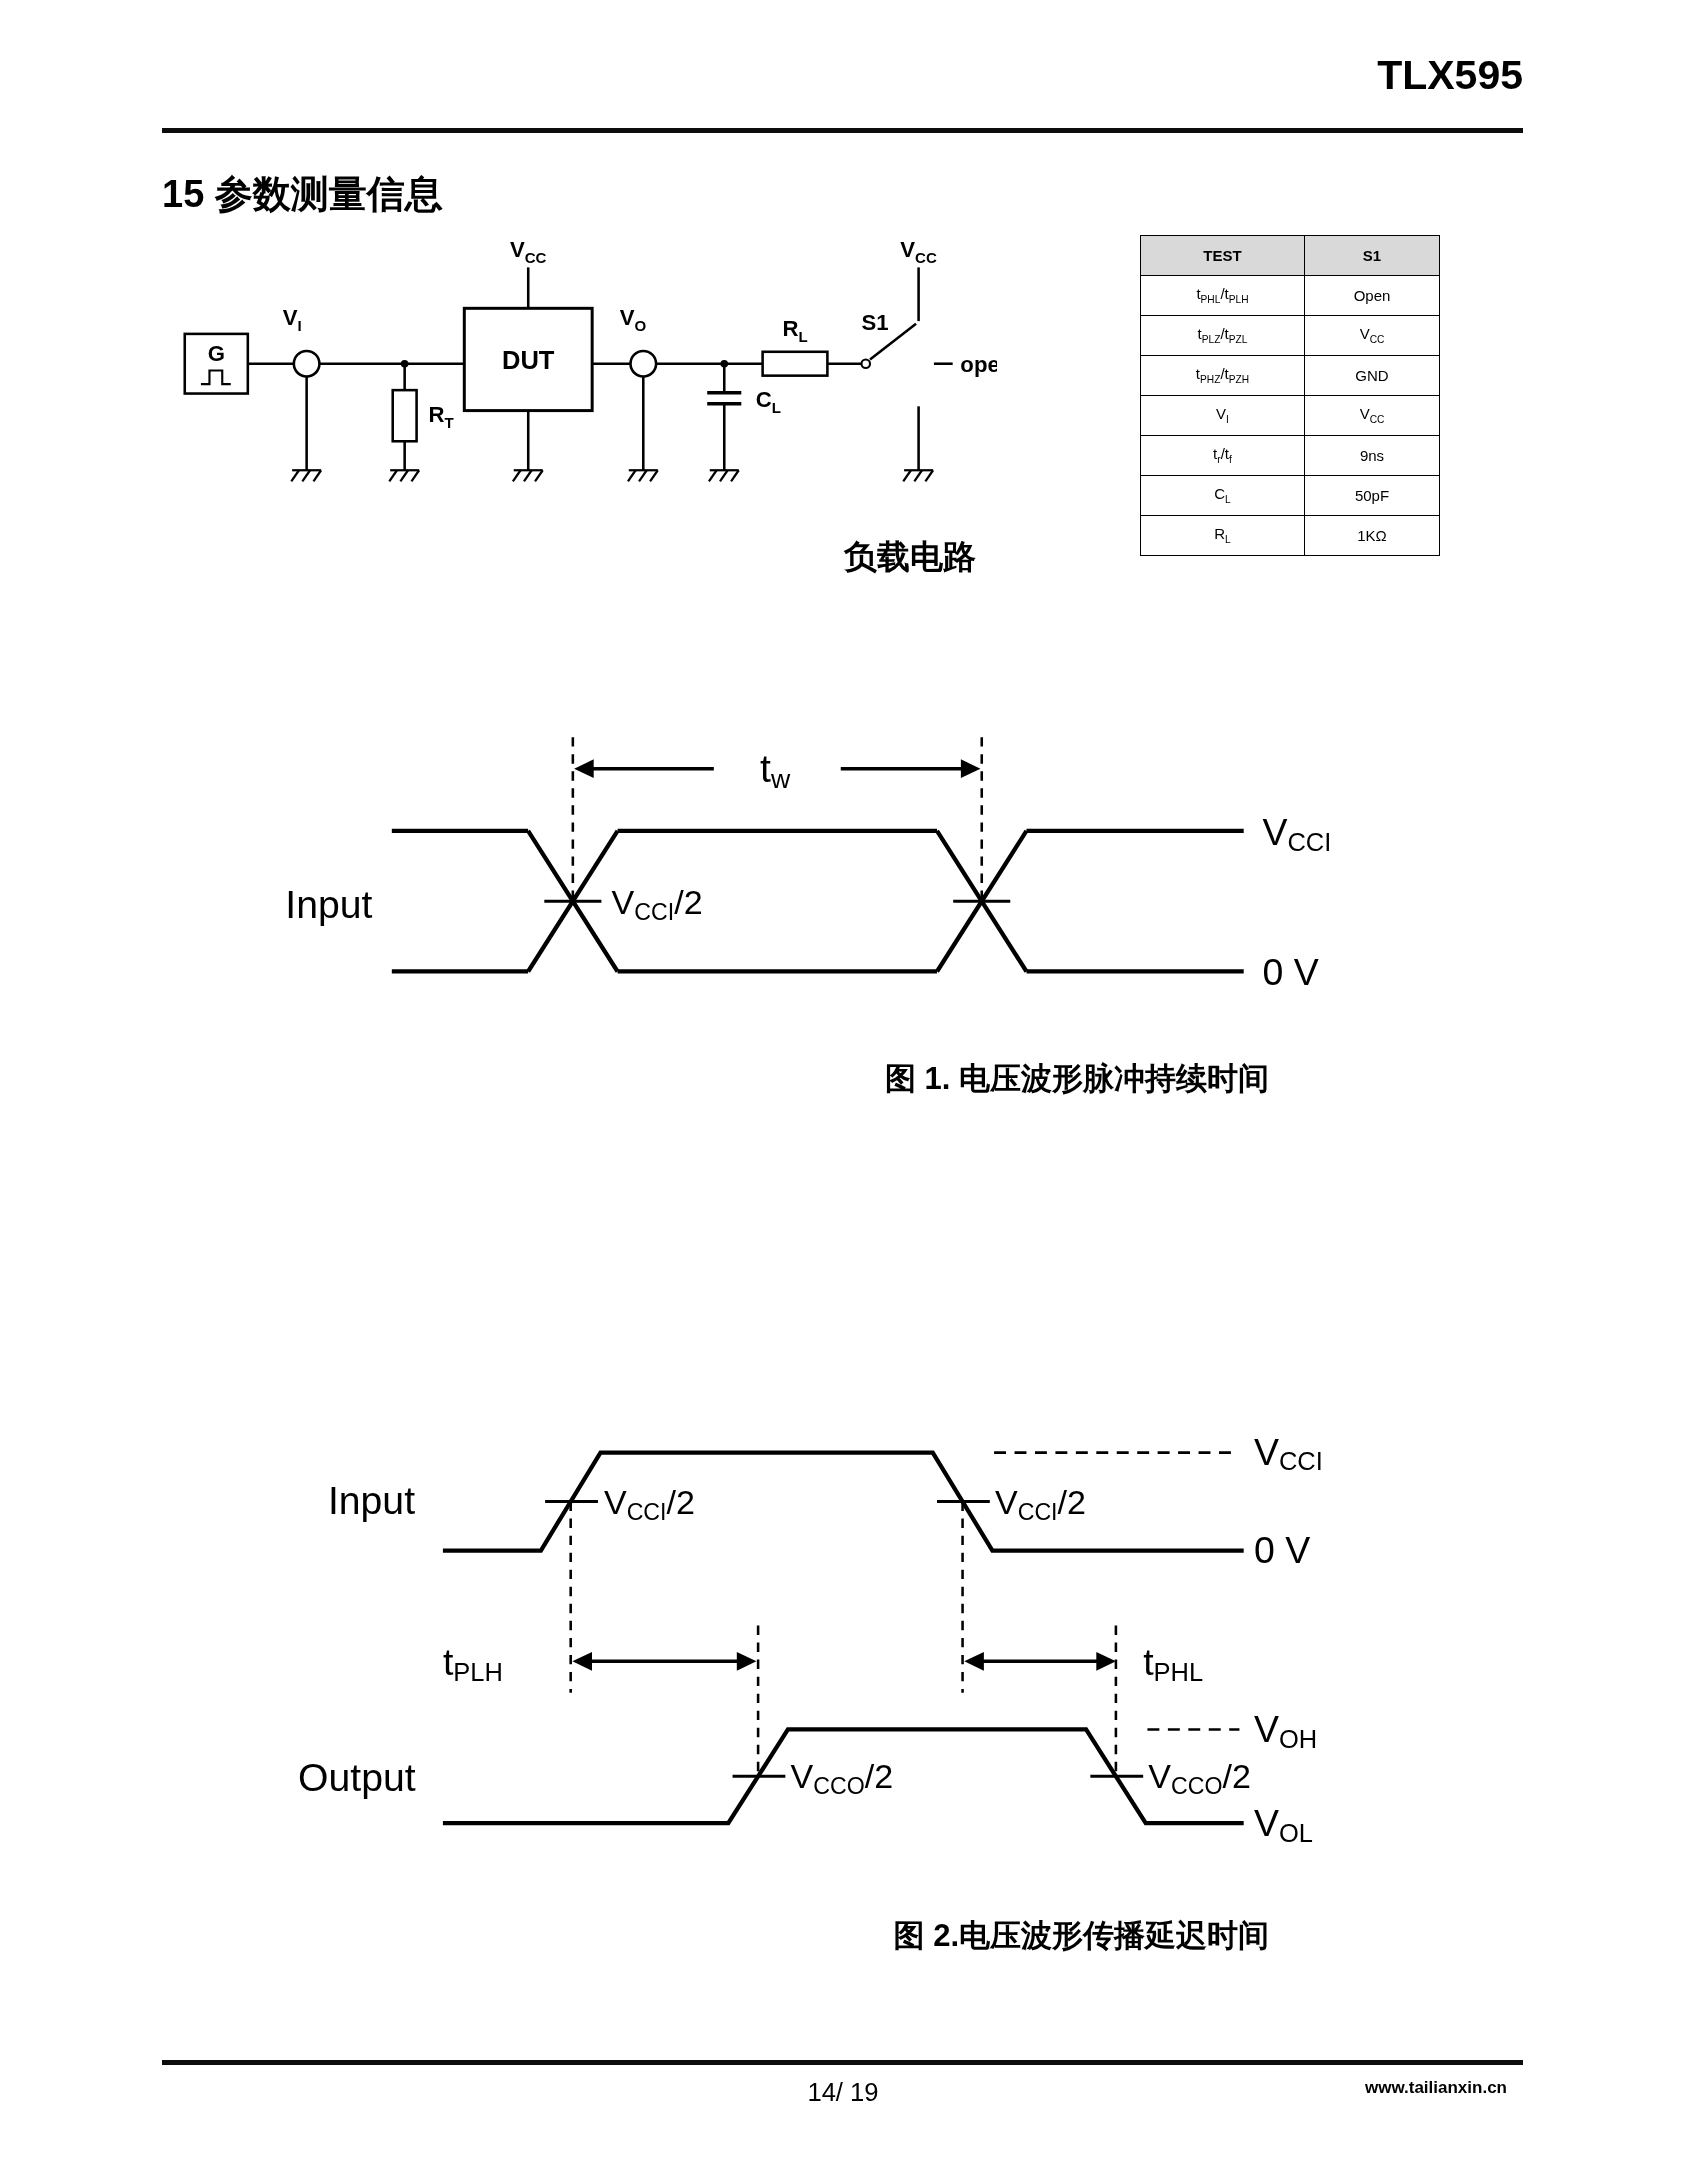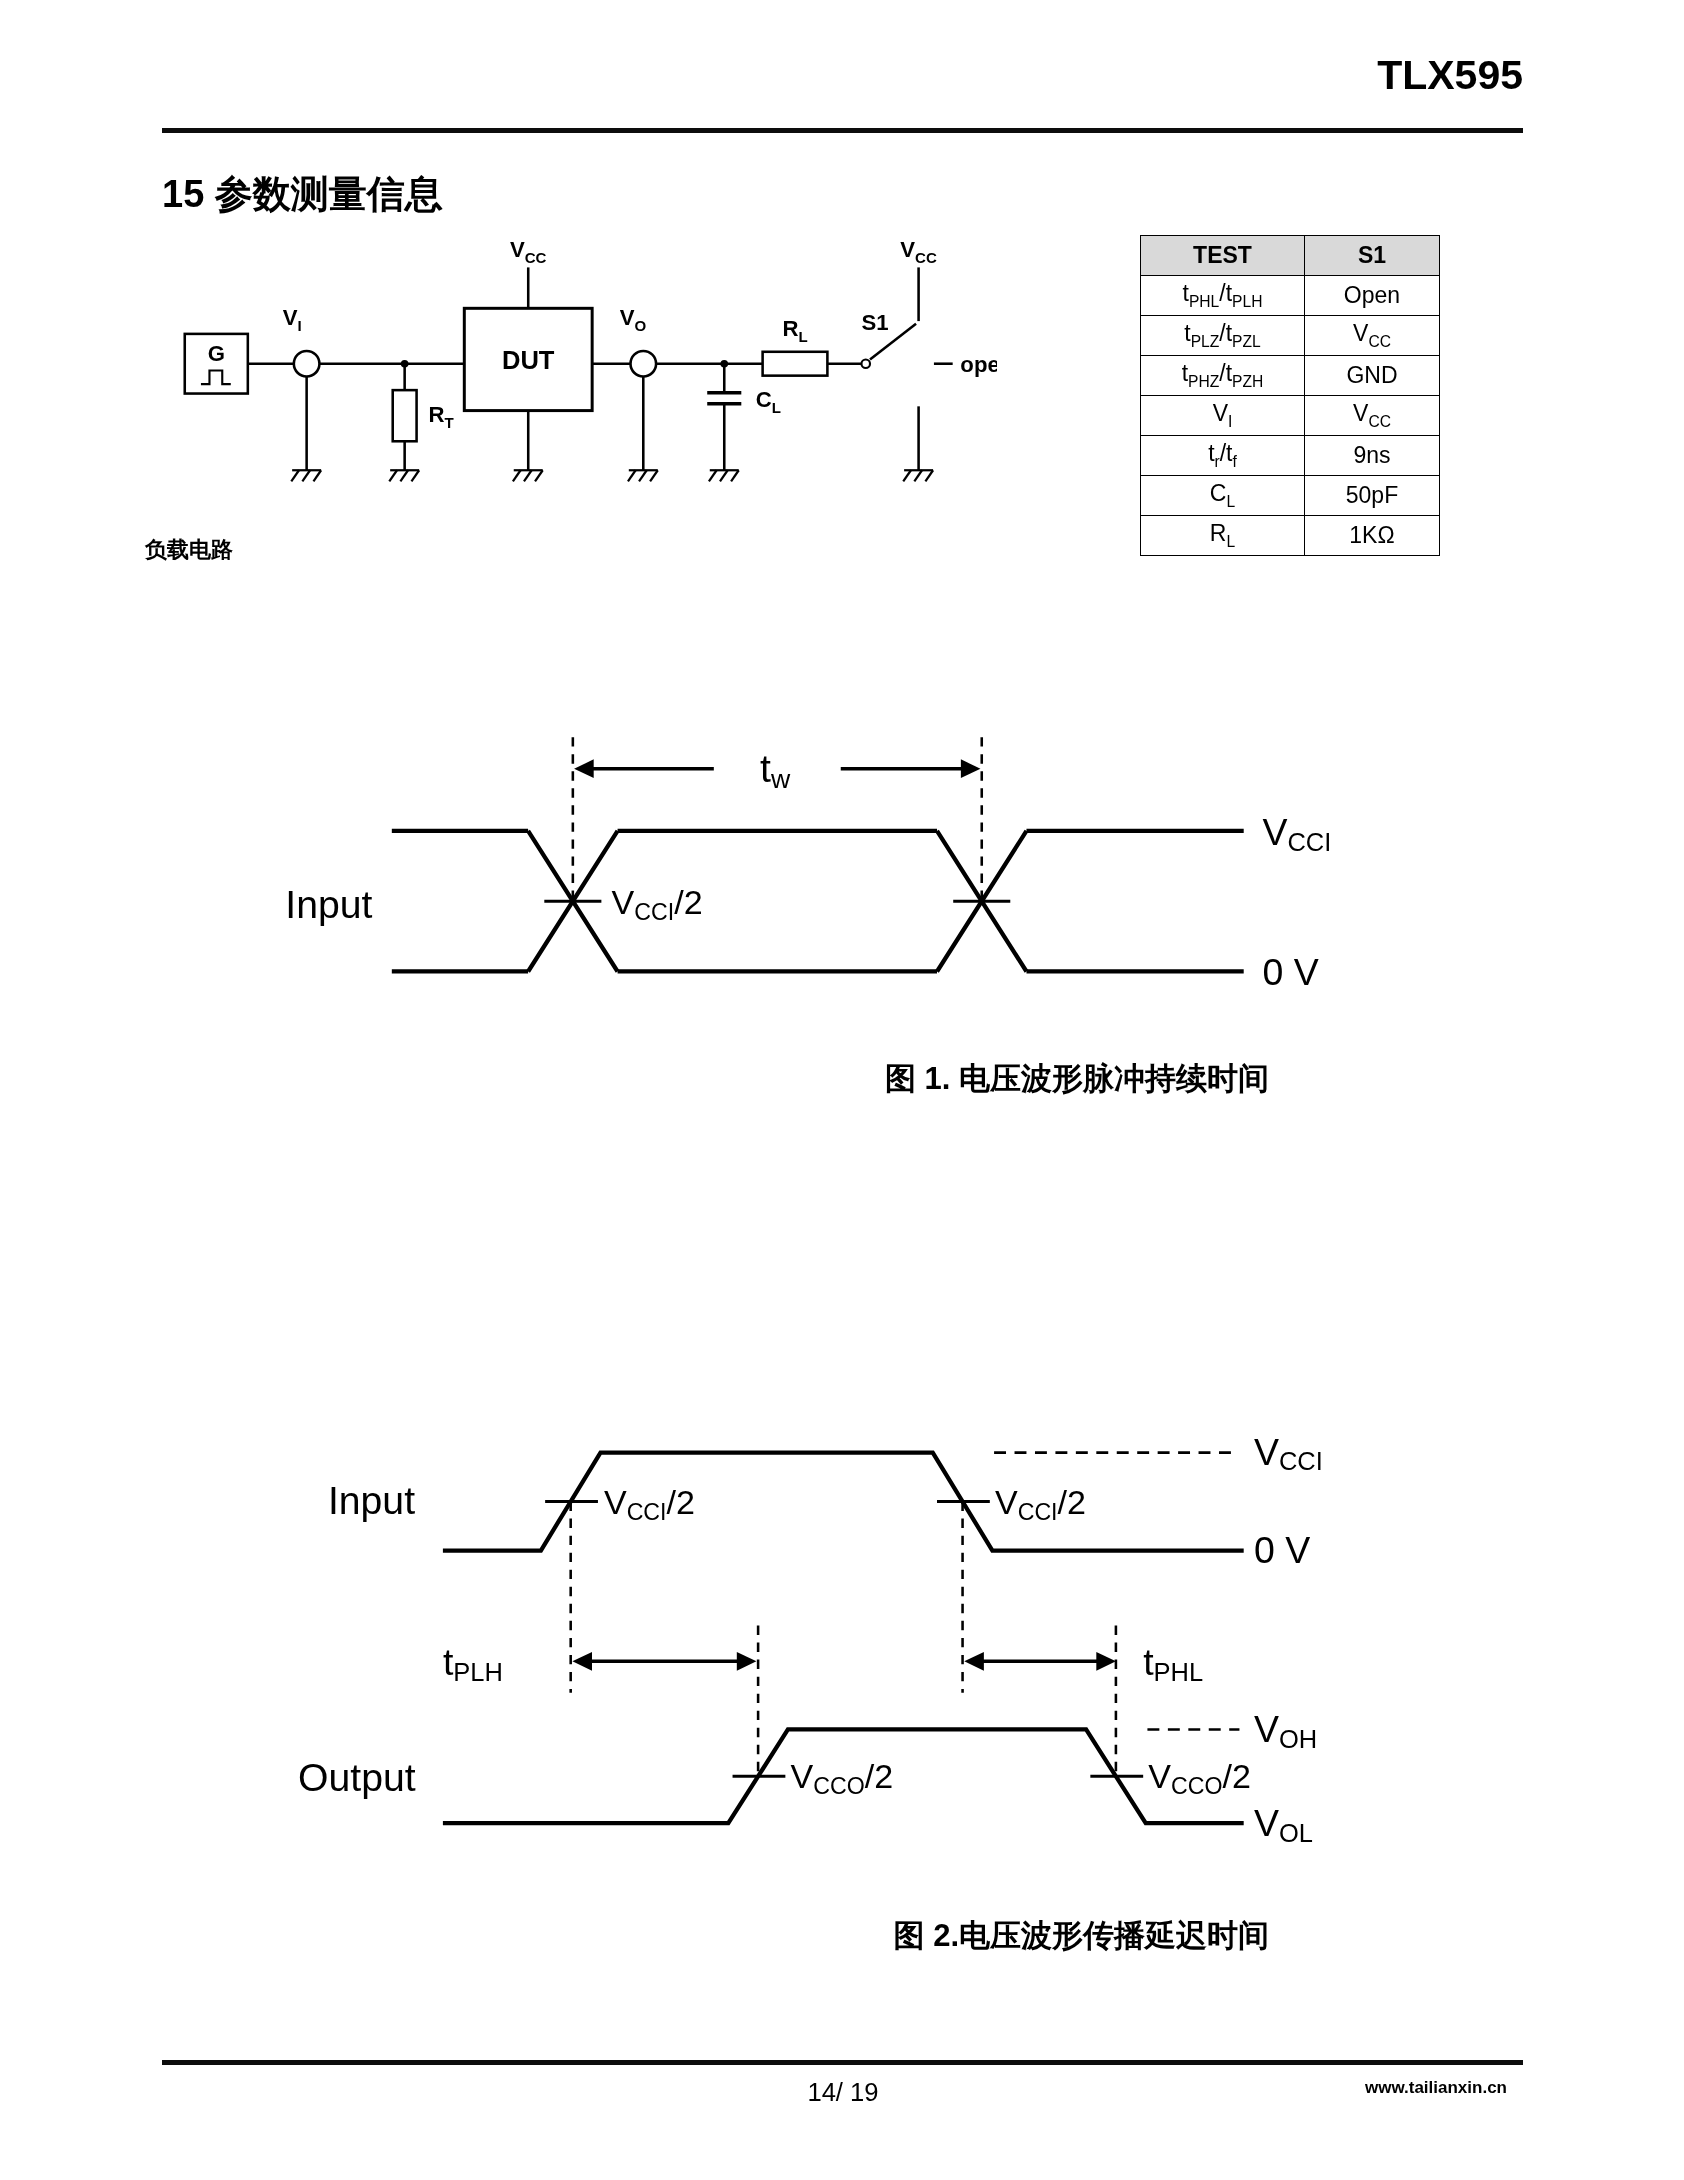--- a/index.html
+++ b/index.html
@@ -11,23 +11,23 @@
     color:#000;
     overflow:hidden;
   }
   .doc-num { position:absolute; top:55px; right:162px; font-size:41px; font-weight:bold; line-height:1; }
   .rule { position:absolute; left:162px; width:1361px; background:#0d0d0d; }
   .rule-header { top:128px; height:5.1px; }
   .rule-footer { top:2060px; height:5.1px; }
   .section-title { position:absolute; left:162px; top:169px; font-size:38px; font-weight:bold; }
 
   .circuit-svg { position:absolute; left:166px; top:223px; }
-  .circuit-caption { position:absolute; left:145px; top:535px; width:831px; text-align:left; font-size:22px; font-weight:bold; }
-
-  .test-table { position:absolute; left:1140px; top:235px; border-collapse:collapse; font-size:23px; table-layout:fixed; }
+  .circuit-caption { position:absolute; left:145px; top:535px; width:831px; text-align:right; font-size:33px; font-weight:bold; }
+
+  .test-table { position:absolute; left:1140px; top:235px; border-collapse:collapse; font-size:15px; table-layout:fixed; }
   .test-table th, .test-table td { border:1.7px solid #000; text-align:center; vertical-align:middle; height:40px; line-height:1; background:#fff; }
   .test-table th { background:#d9d9d9; font-weight:bold; }
   sub { font-size:68%; }
 
   .fig1-svg { position:absolute; left:247px; top:720px; }
   .fig2-svg { position:absolute; left:264px; top:1410px; }
   .fig-caption { position:absolute; left:417px; width:852px; text-align:right; font-size:31px; font-weight:bold; }
   .fig-caption-1 { top:1058px; }
   .fig-caption-2 { top:1915px; }
 

